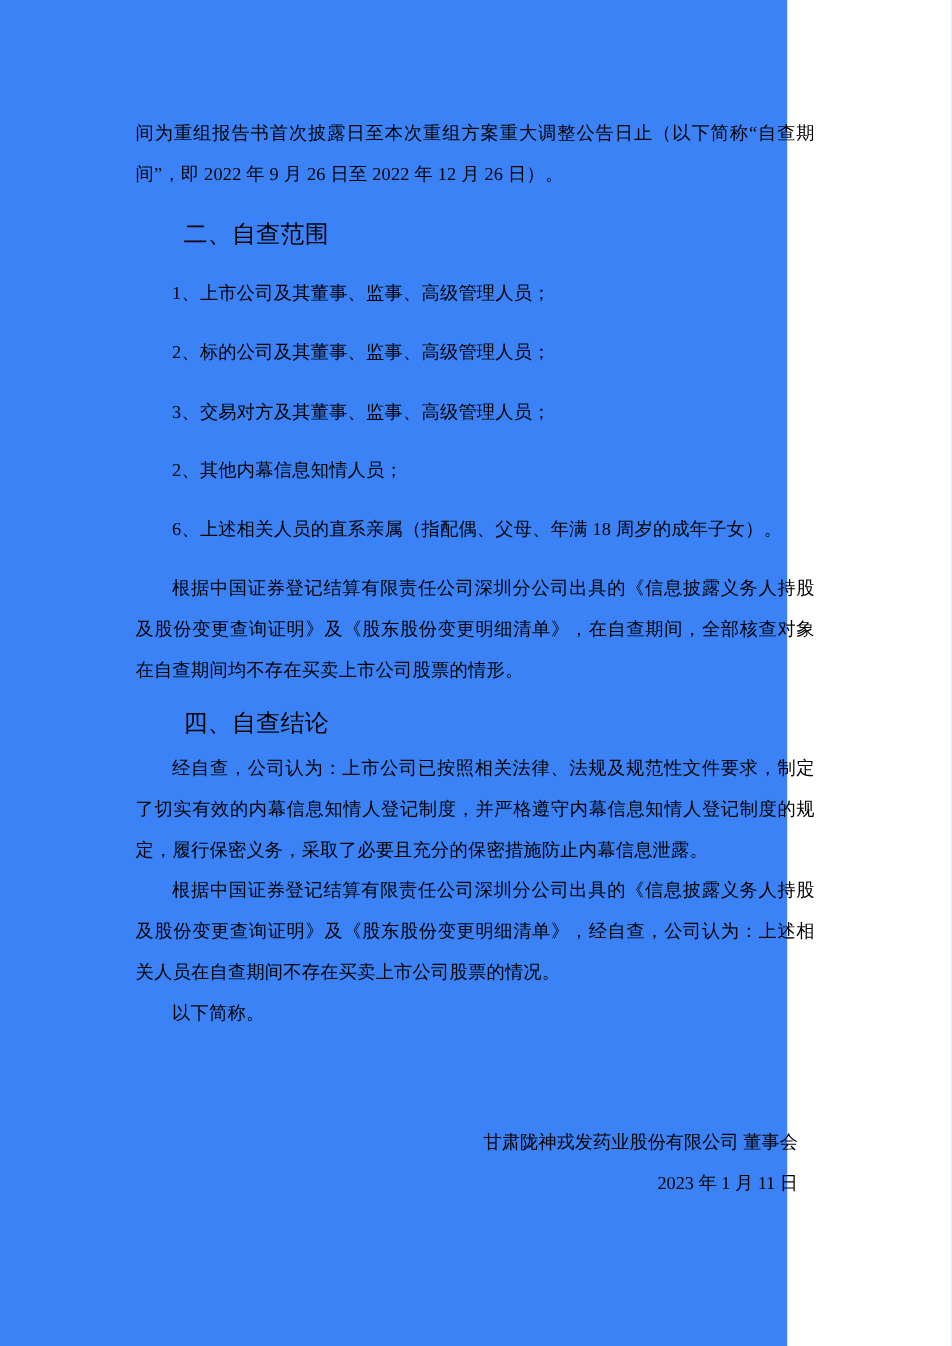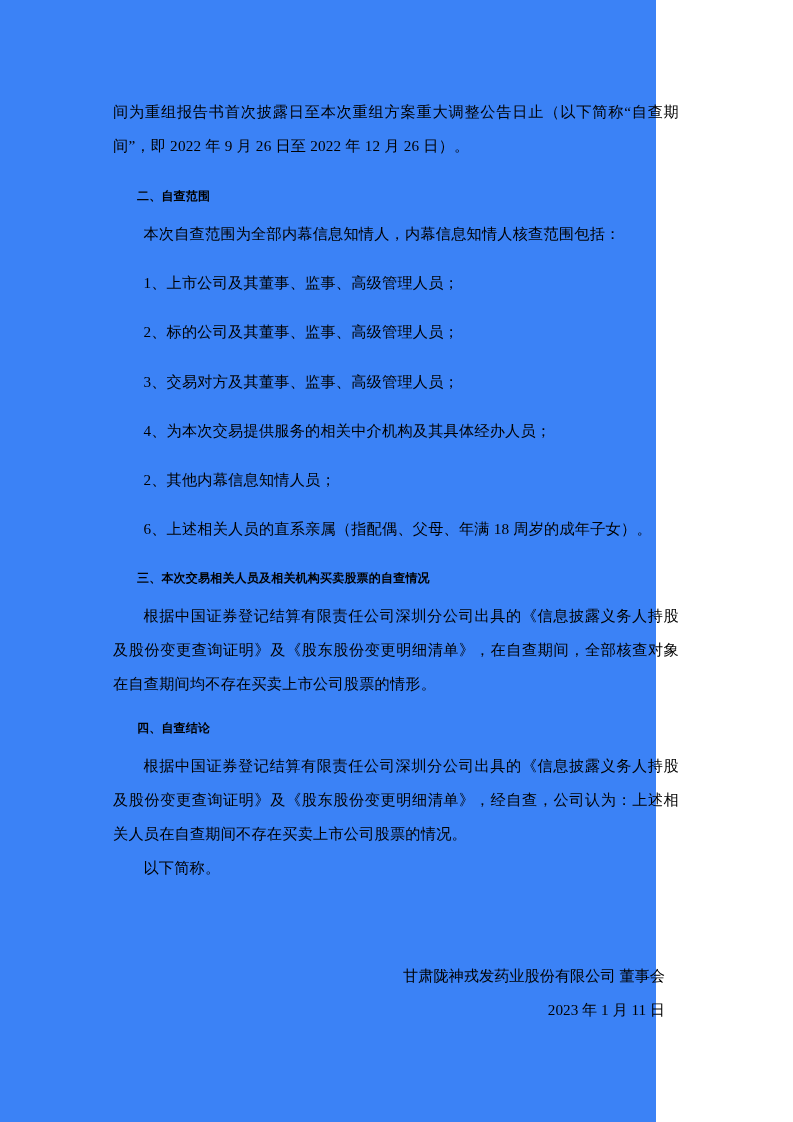--- a/index.html
+++ b/index.html
@@ -33,23 +33,23 @@
     line-height: 34px;
     text-align: justify;
     text-justify: inter-ideograph;
     margin: 0 0 0 0;
     letter-spacing: 0.2px;
   }
   .indent2 {
     text-indent: 2em;
   }
   .heading {
-    font-size: 12px;
+    font-size: 20px;
     line-height: 34px;
-    font-weight: bold;
+    font-weight: normal;
     text-indent: 2em;
     margin: 10px 0 4px 0;
     letter-spacing: 0.2px;
   }
   .spacer-sm { height: 6px; }
   .list-item {
     font-size: 15.2px;
     line-height: 34px;
     text-indent: 2em;
     letter-spacing: 0.2px;
@@ -69,35 +69,33 @@
 
 <div class="page">
   <div class="content">
 
     <p class="para">间为重组报告书首次披露日至本次重组方案重大调整公告日止（以下简称“自查期间”，即 2022 年 9 月 26 日至 2022 年 12 月 26 日）。</p>
 
     <div class="spacer-sm"></div>
 
     <h2 class="heading">二、自查范围</h2>
 
-    <p class="para indent2">本次自查范围为全部内幕信息知情人，内幕信息知情人核查范围包括：</p>
 
     <p class="list-item">1、上市公司及其董事、监事、高级管理人员；</p>
     <p class="list-item">2、标的公司及其董事、监事、高级管理人员；</p>
     <p class="list-item">3、交易对方及其董事、监事、高级管理人员；</p>
-    <p class="list-item">4、为本次交易提供服务的相关中介机构及其具体经办人员；</p>
     <p class="list-item">2、其他内幕信息知情人员；</p>
     <p class="list-item">6、上述相关人员的直系亲属（指配偶、父母、年满 18 周岁的成年子女）。</p>
 
-    <h2 class="heading">三、本次交易相关人员及相关机构买卖股票的自查情况</h2>
 
     <p class="para indent2">根据中国证券登记结算有限责任公司深圳分公司出具的《信息披露义务人持股及股份变更查询证明》及《股东股份变更明细清单》，在自查期间，全部核查对象在自查期间均不存在买卖上市公司股票的情形。</p>
 
     <h2 class="heading">四、自查结论</h2>
 
+    <p class="para indent2">经自查，公司认为：上市公司已按照相关法律、法规及规范性文件要求，制定了切实有效的内幕信息知情人登记制度，并严格遵守内幕信息知情人登记制度的规定，履行保密义务，采取了必要且充分的保密措施防止内幕信息泄露。</p>
     <p class="para indent2">根据中国证券登记结算有限责任公司深圳分公司出具的《信息披露义务人持股及股份变更查询证明》及《股东股份变更明细清单》，经自查，公司认为：上述相关人员在自查期间不存在买卖上市公司股票的情况。</p>
     <p class="para indent2">以下简称。</p>
 
     <div class="signature-block">
       <span class="sig-line company">甘肃陇神戎发药业股份有限公司 董事会</span>
       <span class="sig-line date">2023 年 1 月 11 日</span>
     </div>
 
   </div>
 </div>

